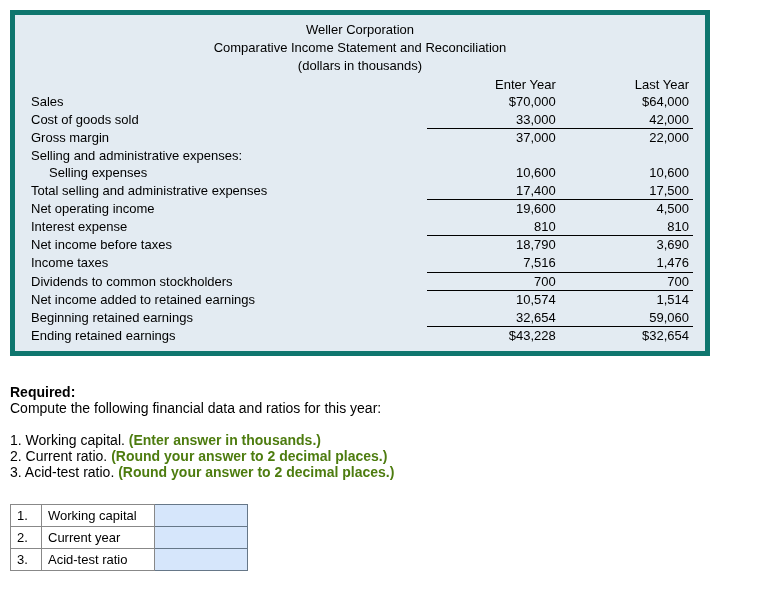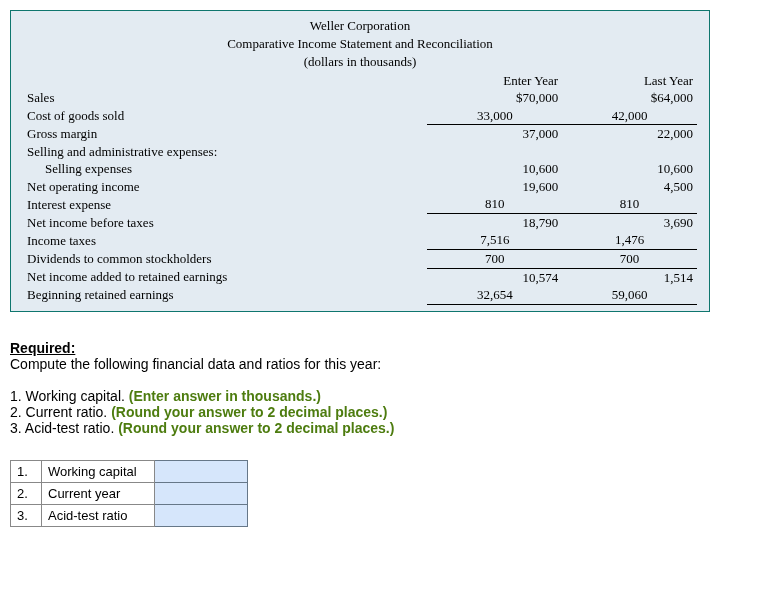--- a/index.html
+++ b/index.html
@@ -6,50 +6,50 @@
     margin: 0;
     padding: 10px;
     font-family: Arial, sans-serif;
     font-size: 13px;
     color: #000;
     background: #fff;
     width: 764px;
   }
   .statement {
     background: #e3ebf2;
-    border: 1px solid #0f766e;
+    border: 5px solid #0f766e;
     padding: 6px 12px;
-    font-family: Liberation Serif, serif;
+    font-family: Liberation Sans, sans-serif;
     font-size: 13px;
     width: 700px;
     box-sizing: border-box;
   }
   .statement-header {
     text-align: center;
     line-height: 1.4;
   }
   .statement-table {
     width: 100%;
     border-collapse: collapse;
   }
   .statement-table td {
     padding: 0 4px;
     line-height: 1.35;
     white-space: nowrap;
   }
   .label-col { width: 60%; }
   .num-col { width: 20%; text-align: right; }
-  .u { border-bottom: 1px solid #000; text-align: center; }
+  .u { border-bottom: 1px solid #000; }
   .indent1 { padding-left: 22px !important; }
   .col-head { font-weight: normal; }
   .required {
     margin-top: 28px;
     font-size: 14px;
   }
-  .required b { font-weight: bold; text-decoration: underline; }
+  .required b { font-weight: bold; }
   .red { color: #4d7c0f; font-weight: bold; }
   .answer-wrap {
     margin-top: 24px;
   }
   .answer-table {
     border-collapse: collapse;
     font-size: 13px;
   }
   .answer-table td {
     border: 1px solid #888;
@@ -97,20 +97,25 @@
           <td class="label-col">Selling and administrative expenses:</td>
           <td class="num-col"></td>
           <td class="num-col"></td>
         </tr>
         <tr>
           <td class="label-col indent1">Selling expenses</td>
           <td class="num-col">10,600</td>
           <td class="num-col">10,600</td>
         </tr>
         <tr>
+          <td class="label-col">Total selling and administrative expenses</td>
+          <td class="num-col u">17,400</td>
+          <td class="num-col u">17,500</td>
+        </tr>
+        <tr>
           <td class="label-col">Net operating income</td>
           <td class="num-col">19,600</td>
           <td class="num-col">4,500</td>
         </tr>
         <tr>
           <td class="label-col">Interest expense</td>
           <td class="num-col u">810</td>
           <td class="num-col u">810</td>
         </tr>
         <tr>
@@ -130,20 +135,25 @@
         </tr>
         <tr>
           <td class="label-col">Net income added to retained earnings</td>
           <td class="num-col">10,574</td>
           <td class="num-col">1,514</td>
         </tr>
         <tr>
           <td class="label-col">Beginning retained earnings</td>
           <td class="num-col u">32,654</td>
           <td class="num-col u">59,060</td>
+        </tr>
+        <tr>
+          <td class="label-col">Ending retained earnings</td>
+          <td class="num-col">$43,228</td>
+          <td class="num-col">$32,654</td>
         </tr>
       </tbody>
   </table>
 </div>
 
 <div class="required">
   <div><b>Required:</b></div>
   <div>Compute the following financial data and ratios for this year:</div>
   <br>
   <div id="req-items">

